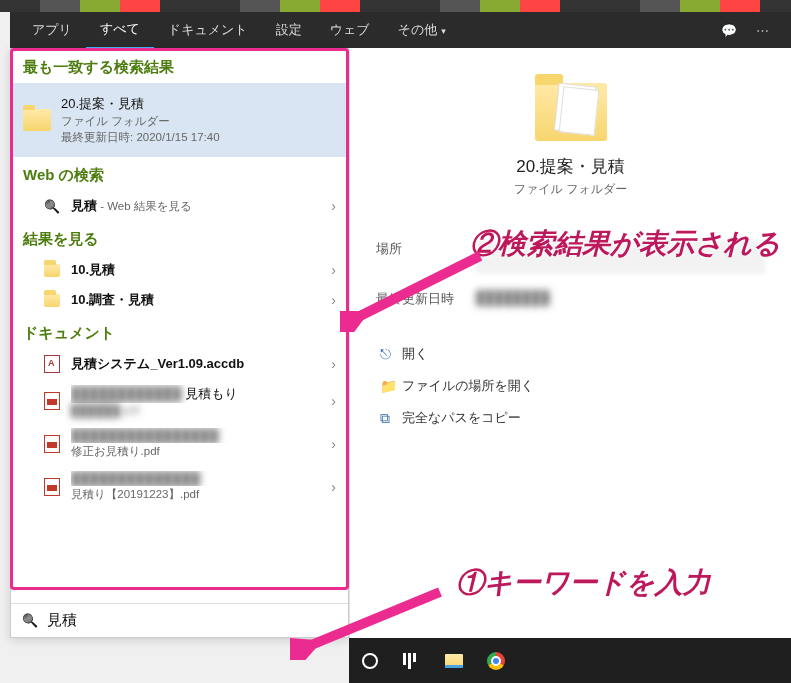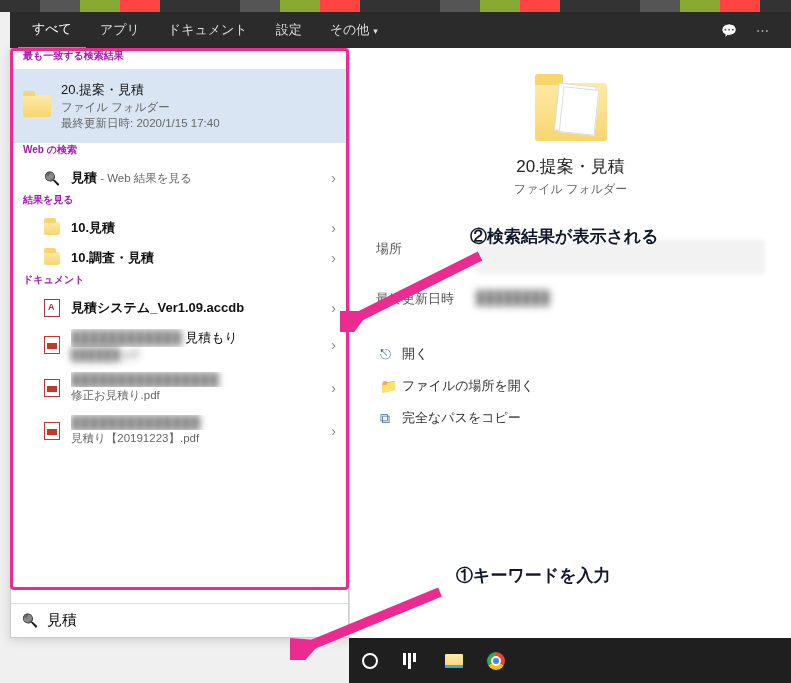--- a/index.html
+++ b/index.html
@@ -57,24 +57,24 @@
       width: 339px;
       height: 590px;
       background: #fff;
       border: 1px solid #ccc;
       box-shadow: 0 2px 10px rgba(0,0,0,0.15);
       display: flex;
       flex-direction: column;
     }
     .panel-body { flex: 1; overflow: hidden; }
     .section-header {
-      padding: 0 12px 6px;
-      font-size: 10px;
+      padding: 9px 12px 6px;
+      font-size: 15px;
       font-weight: bold;
-      color: #a21caf;
+      color: #4d7c0f;
     }
     .result-item {
       display: flex;
       align-items: center;
       padding: 8px 12px;
       cursor: pointer;
       position: relative;
     }
     .result-item.selected {
       background: #d9e5f2;
@@ -246,48 +246,50 @@
     .tb-explorer::after{ content:''; position:absolute; left:0; right:0; bottom:0; height:3px; background:#4aa3df;}
     .tb-chrome { width: 18px; height: 18px; border-radius: 50%; background: conic-gradient(#ea4335 0 120deg, #fbbc05 120deg 240deg, #34a853 240deg 360deg); position: relative;}
     .tb-chrome::after{ content:''; position:absolute; inset:4px; border-radius:50%; background:#4285f4; border:2px solid #fff;}
     .tb-task { width:18px; display:flex; gap:2px;}
     .tb-task span{ width:3px; background:#fff;}
     .tb-task span:nth-child(1){height:12px;} .tb-task span:nth-child(2){height:16px;} .tb-task span:nth-child(3){height:9px;}
 
     
     .callout {
       position: absolute;
-      font-size: 17px;
+      font-size: 28px;
       font-weight: bold;
-      color: #0f172a;
+      color: #be185d;
       text-shadow: 0 0 2px #fff, 0 0 4px #fff;
       line-height: 1.3;
       pointer-events: none;
+      font-style: italic;
     }
     .arrow {
       position: absolute;
       pointer-events: none;
     }
     .red-border {
       position: absolute;
       border: 3px solid #ec2b90;
       border-radius: 4px;
       pointer-events: none;
     }
   </style>
 </head>
 <body>
 
 <div class="window-bg"></div>
 
 <div class="tabs-bar">
+  <div class="tab">アプリ</div>
   <div class="tab active">すべて</div>
-  <div class="tab">アプリ</div>
   <div class="tab">ドキュメント</div>
   <div class="tab">設定</div>
+  <div class="tab">ウェブ</div>
   <div class="tab">
     <span>その他</span><span class="chevron">▾</span>
   </div>
   <div class="tabs-right">
     <span>💬</span>
     <span>⋯</span>
   </div>
 </div>
 
 <div class="search-panel">

